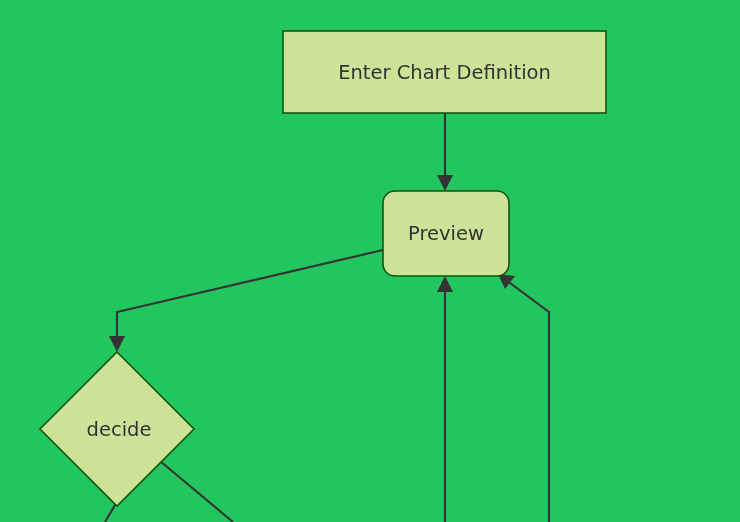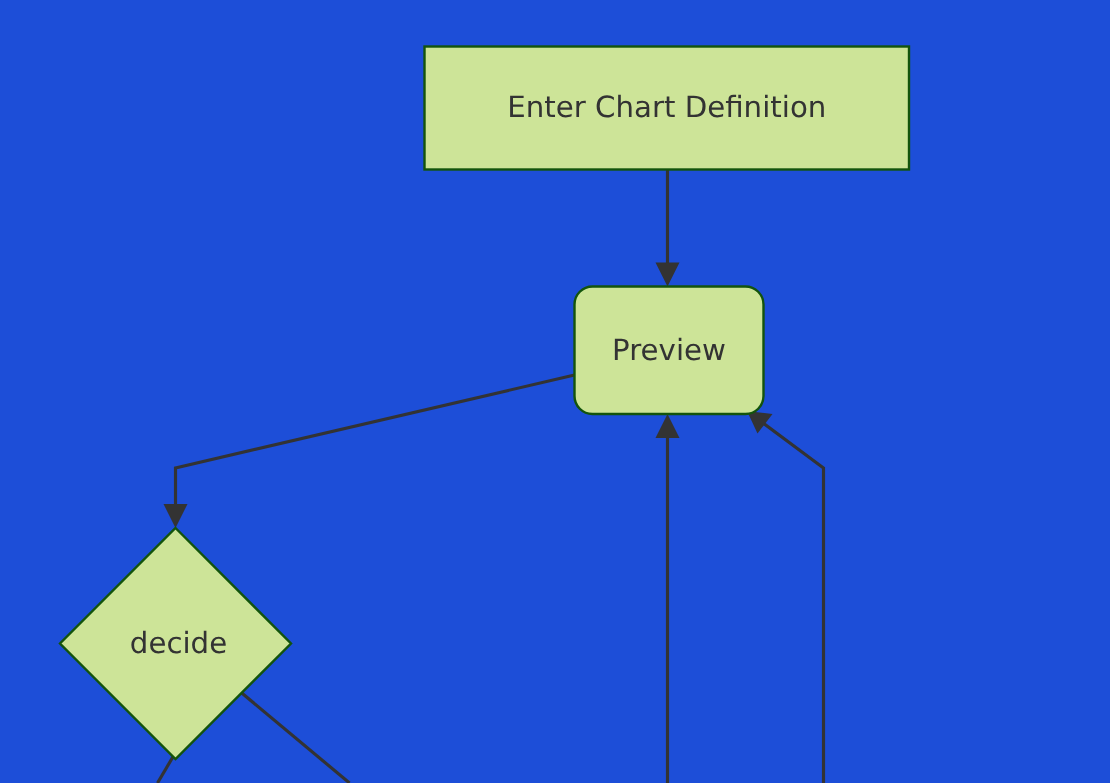--- a/index.html
+++ b/index.html
@@ -8,21 +8,21 @@
     padding: 0;
     background: #ffffff;
   }
   body {
     font-family: "DejaVu Sans", "Liberation Sans", sans-serif;
   }
   #diagram-canvas {
     position: relative;
     width: 740px;
     height: 522px;
-    background: #1d4ed8;
+    background: #22c55e;
     overflow: hidden;
   }
   #diagram-svg {
     position: absolute;
     top: 0;
     left: 0;
     width: 740px;
     height: 522px;
     display: block;
   }

